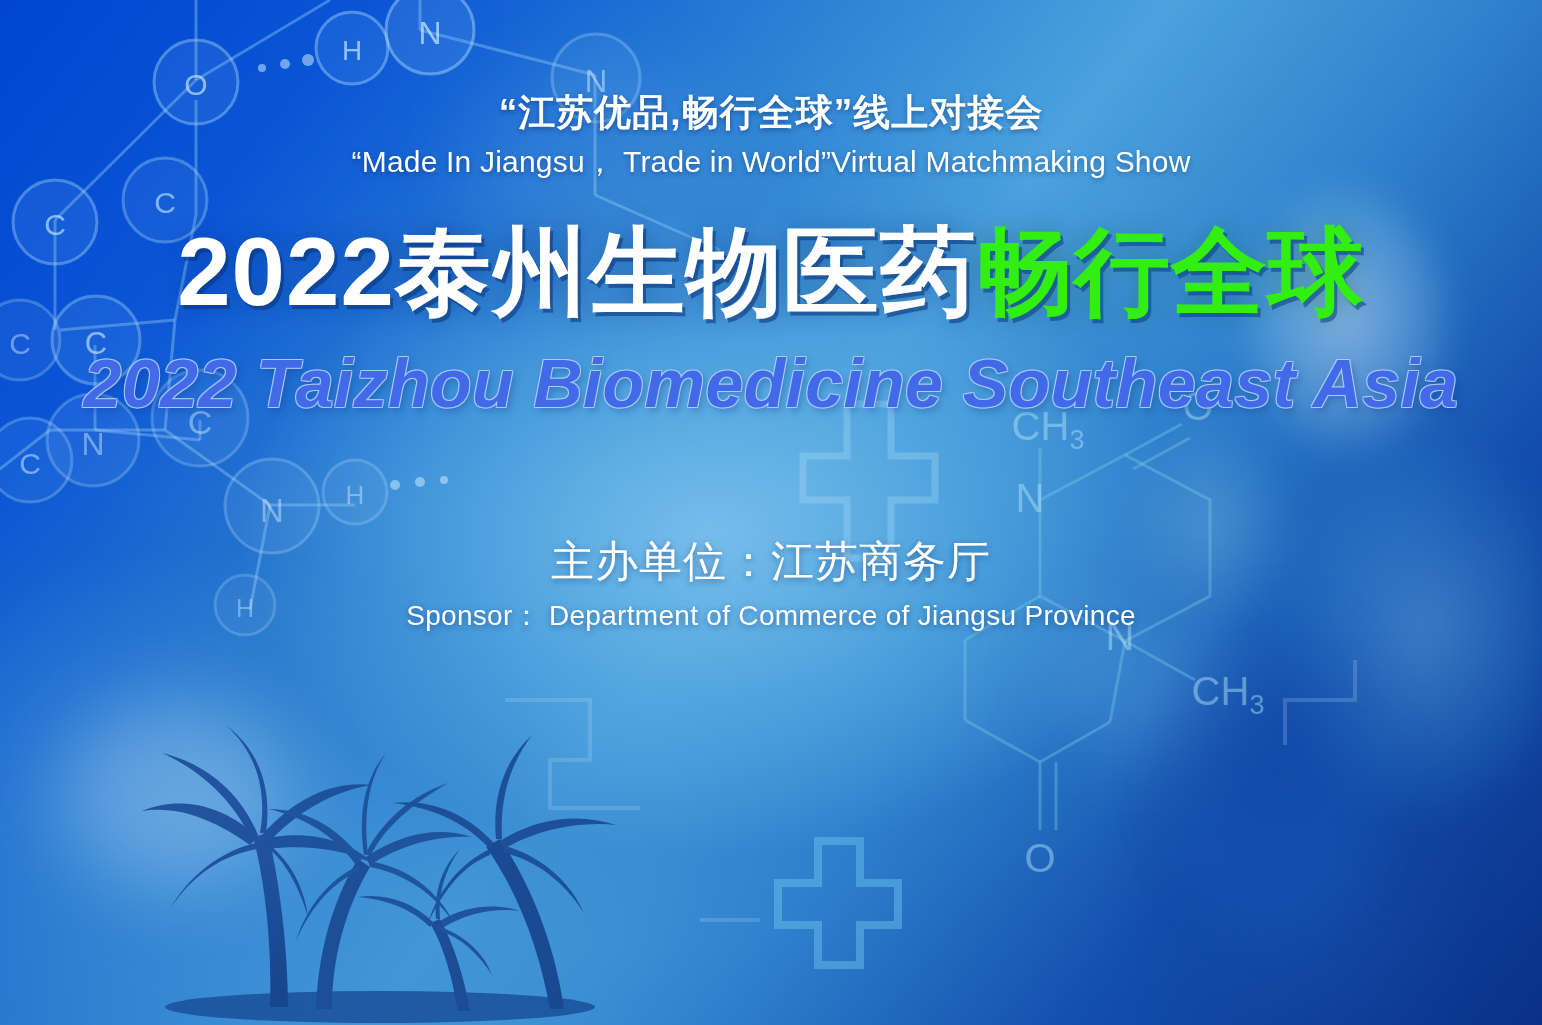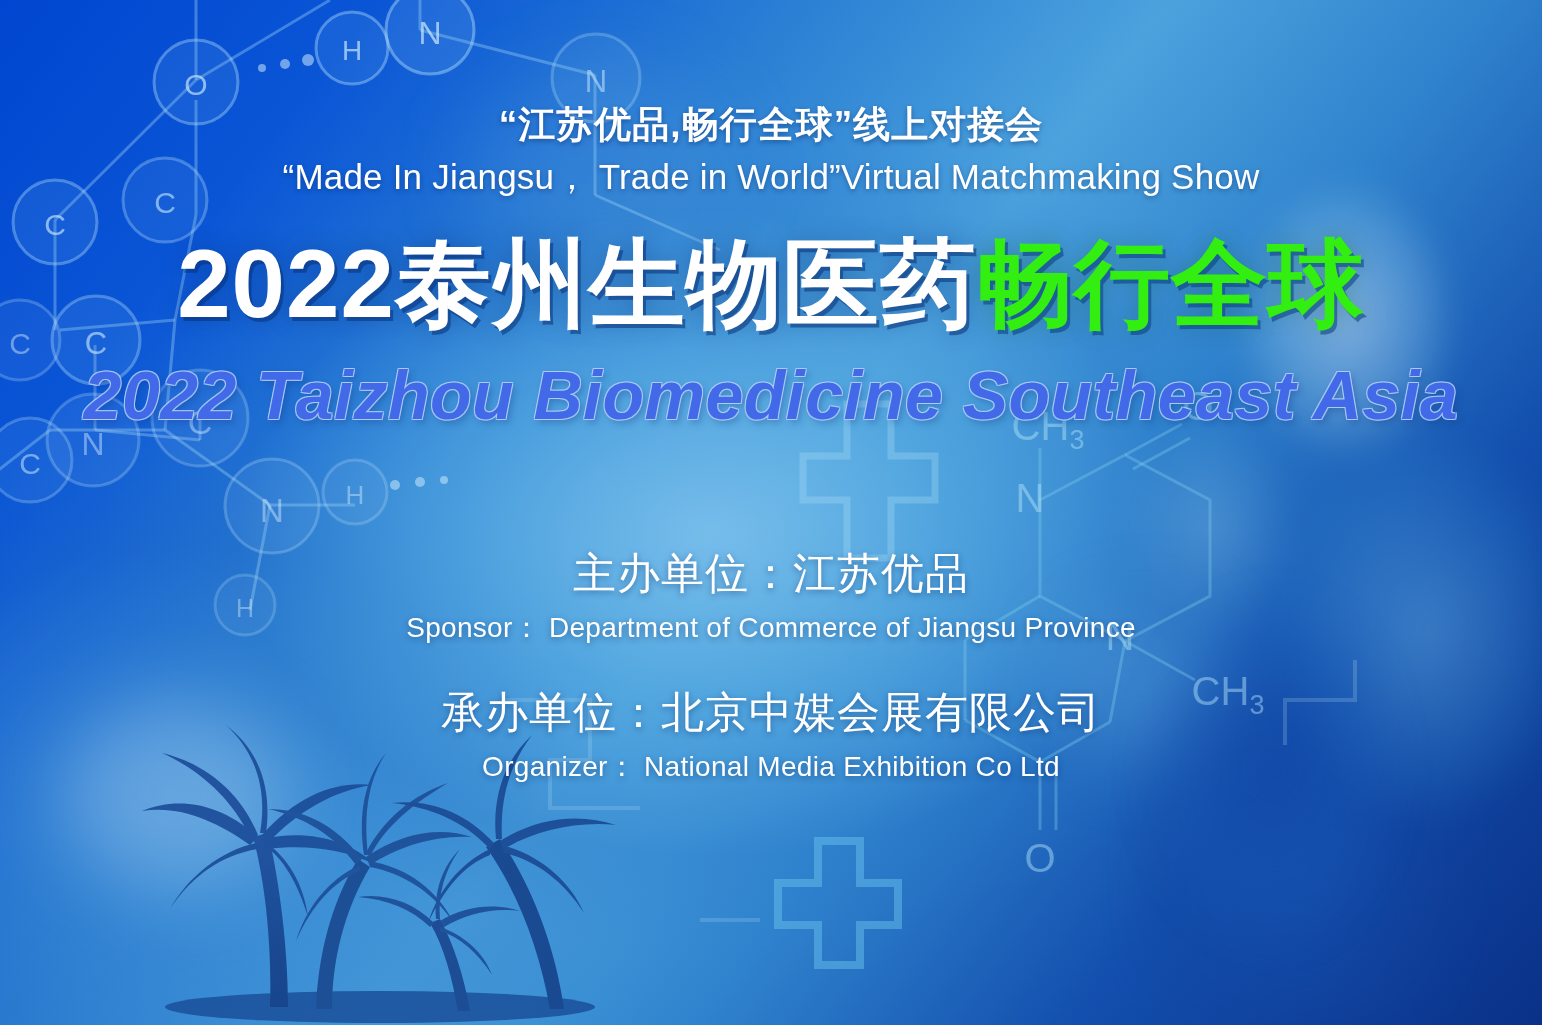--- a/index.html
+++ b/index.html
@@ -45,30 +45,30 @@
   
   .palms{position:absolute;left:120px;bottom:0px;width:520px;height:300px;opacity:0.92;}
 
   
   .molecules{position:absolute;left:0;top:0;width:1542px;height:1025px;}
 
   
   .cross{position:absolute;}
 
   
-  .content{position:absolute;left:0;top:12px;width:1542px;height:724px;}
+  .content{position:absolute;left:0;top:0;width:1542px;height:724px;}
 
   .kicker-cn{
     position:absolute;left:0;right:0;top:88px;text-align:center;
     font-size:37px;font-weight:700;color:#ffffff;letter-spacing:1px;
     text-shadow:0 2px 5px rgba(0,30,90,0.45);
   }
   .kicker-en{
     position:absolute;left:0;right:0;top:142px;text-align:center;
-    font-size:35px;font-weight:400;color:#ffffff;letter-spacing:0.2px;
+    font-size:30px;font-weight:400;color:#ffffff;letter-spacing:0.2px;
     text-shadow:0 2px 5px rgba(0,30,90,0.40);
   }
 
   .main-title{
     position:absolute;left:0;right:0;top:218px;text-align:center;
     font-size:96px;font-weight:700;line-height:1.12;white-space:nowrap;
     letter-spacing:1px;
   }
   .main-title .t-white{
     color:#ffffff;
@@ -299,23 +299,19 @@
     <div class="kicker-cn">“江苏优品,畅行全球”线上对接会</div>
     <div class="kicker-en">“Made In Jiangsu， Trade in World”Virtual Matchmaking Show</div>
 
     <div class="main-title">
       <span class="t-white">2022泰州生物医药</span><span class="t-green">畅行全球</span>
     </div>
 
     <div class="sub-en">2022 Taizhou Biomedicine Southeast Asia</div>
 
     <div class="org-block" id="sponsor-block">
-      <div class="line-cn">主办单位：江苏优品</div>
+      <div class="line-cn">主办单位：江苏商务厅</div>
       <div class="line-en">Sponsor： Department of Commerce of Jiangsu Province</div>
     </div>
 
-    <div class="org-block" id="organizer-block">
-      <div class="line-cn">承办单位：北京中媒会展有限公司</div>
-      <div class="line-en">Organizer： National Media Exhibition Co Ltd</div>
-    </div>
 
   </div>
 </div>
 
 </body></html>

